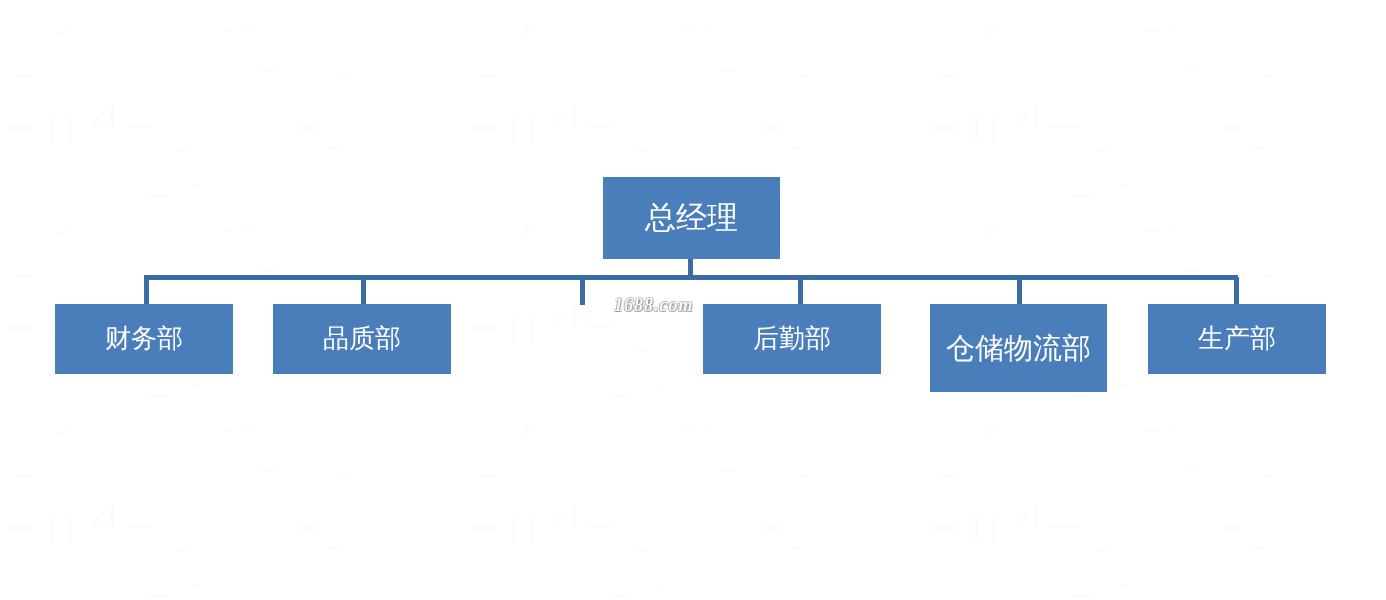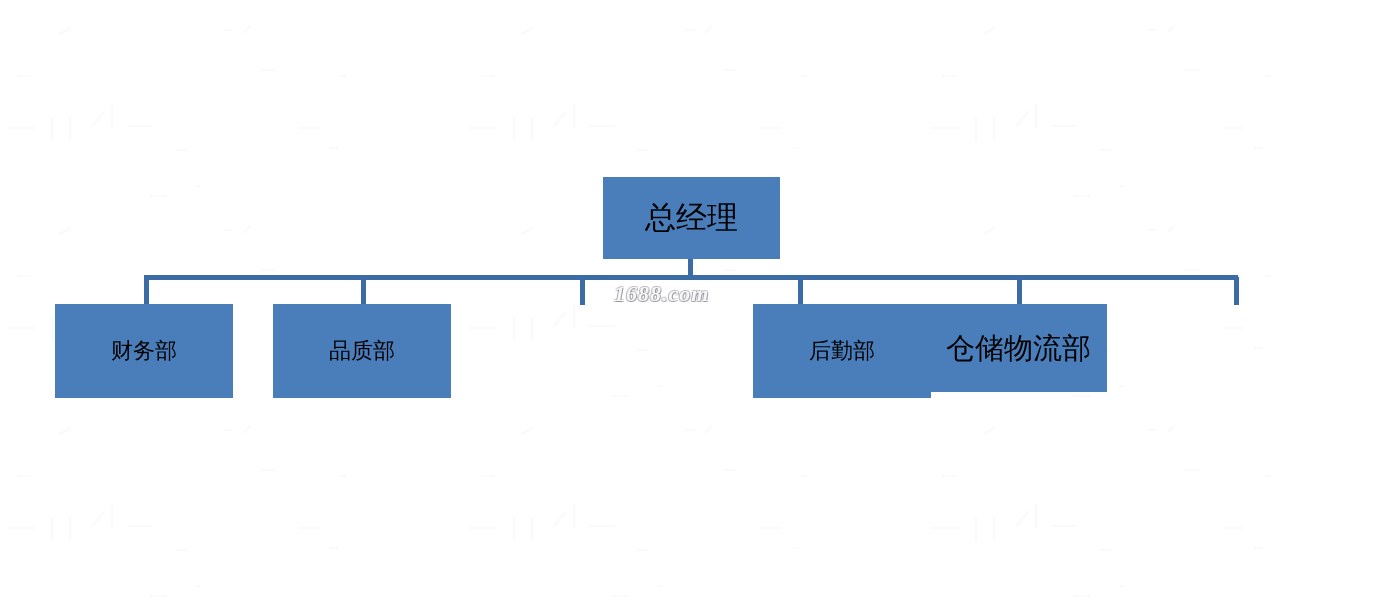--- a/index.html
+++ b/index.html
@@ -33,21 +33,21 @@
     pointer-events: none;
   }
 
   .org-box {
     position: absolute;
     background-color: #4a7ebb;
     display: flex;
     align-items: center;
     justify-content: center;
     text-align: center;
-    color: #000000;
+    color: #ffffff;
     font-family: "Liberation Serif", "DejaVu Serif", serif;
     line-height: 1.18;
     box-sizing: border-box;
   }
 
   .org-box .box-label {
     display: block;
     width: 100%;
     padding: 0 4px;
     box-sizing: border-box;
@@ -56,28 +56,28 @@
   #node-root {
     left: 603px;
     top: 177px;
     width: 177px;
     height: 82px;
     font-size: 31px;
   }
 
   .dept-box {
     top: 304px;
-    height: 94px;
-    font-size: 22px;
+    height: 70px;
+    font-size: 26px;
   }
 
   #node-dept-0 { left: 55px;   width: 178px; }
   #node-dept-1 { left: 273px;  width: 178px; }
   #node-dept-2 { left: 492px;  width: 178px; }
-  #node-dept-3 { left: 753px;  width: 178px; }
+  #node-dept-3 { left: 703px;  width: 178px; }
   #node-dept-4 { left: 930px;  width: 177px; height: 88px; font-size: 29px; text-align: center; }
   #node-dept-5 { left: 1148px; width: 178px; }
 
   
   .connector {
     position: absolute;
     background-color: #3c6ca5;
     pointer-events: none;
   }
 
@@ -105,25 +105,25 @@
   #drop-1 { left: 361px; }
   #drop-2 { left: 580px; }
   #drop-3 { left: 798px; }
   #drop-4 { left: 1017px; }
   #drop-5 { left: 1234px; }
 
   
   #foreground-watermark {
     position: absolute;
     left: 614px;
-    top: 281px;
+    top: 295px;
     font-family: "Liberation Serif", "DejaVu Serif", serif;
     font-style: italic;
     font-weight: bold;
-    font-size: 22px;
+    font-size: 18px;
     letter-spacing: 1px;
     color: rgba(255, 255, 255, 0.92);
     text-shadow:
        1px  1px 0 rgba(110, 110, 120, 0.55),
       -1px -1px 0 rgba(110, 110, 120, 0.30),
        1px -1px 0 rgba(110, 110, 120, 0.30),
       -1px  1px 0 rgba(110, 110, 120, 0.40);
     white-space: nowrap;
     pointer-events: none;
   }
@@ -184,16 +184,19 @@
 
 
   <div class="org-box dept-box" id="node-dept-3">
     <span class="box-label">后勤部</span>
   </div>
 
   <div class="org-box dept-box" id="node-dept-4">
     <span class="box-label">仓储物流部</span>
   </div>
 
+  <div class="org-box dept-box" id="node-dept-5">
+    <span class="box-label">生产部</span>
+  </div>
 
   <div id="foreground-watermark">1688.com</div>
 
 </div>
 
 </body></html>

